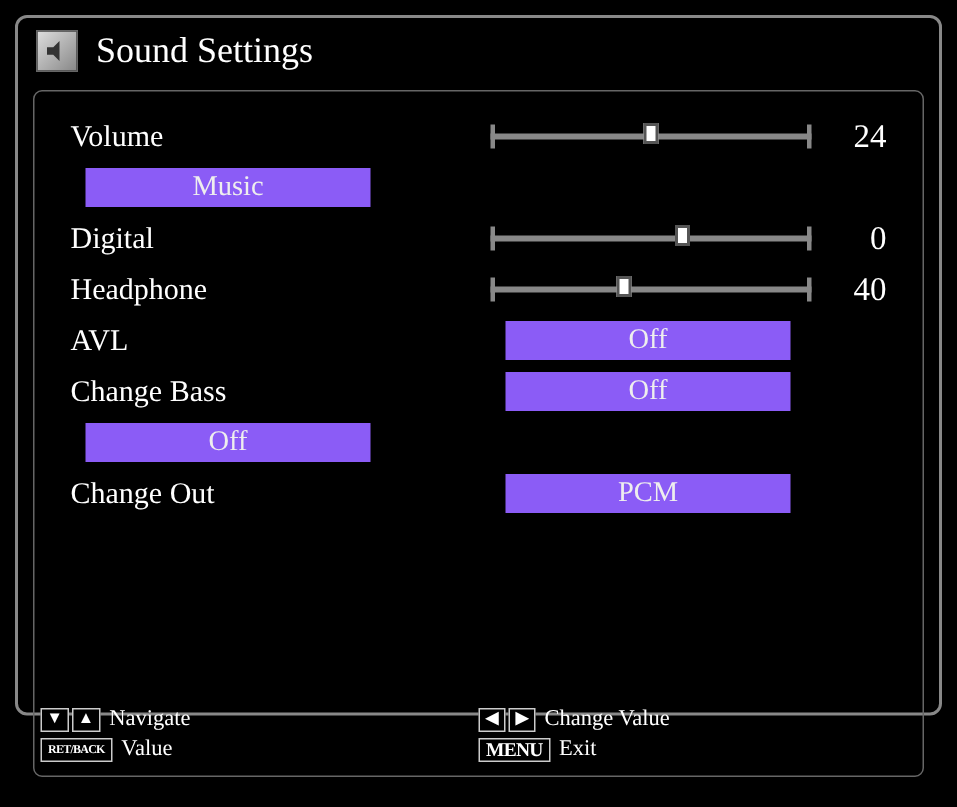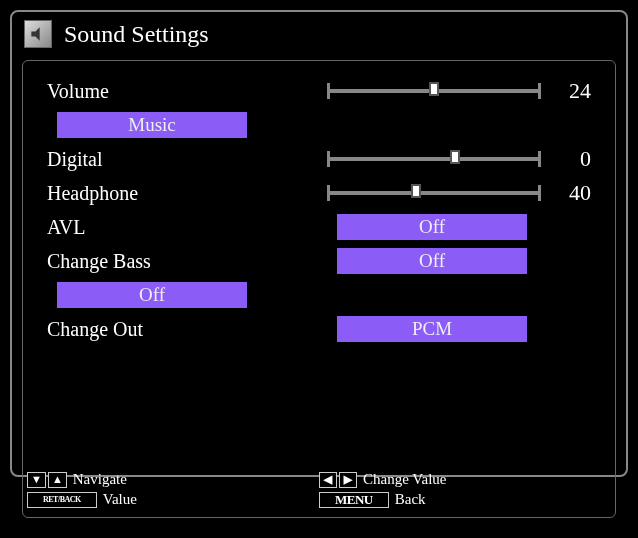--- a/index.html
+++ b/index.html
@@ -135,21 +135,21 @@
       height: 16px;
       display: inline-flex;
       align-items: center;
       justify-content: center;
       font-weight: bold;
       background: #000;
     }
     .key-pair { display: flex; gap: 2px; }
     .key-wide {
       font-size: 8px;
-      padding: 0 15px;
+      padding: 0 4px;
       letter-spacing: -0.5px;
     }
     .arrow { font-size: 11px; line-height: 1; }
   </style>
 </head>
 <body>
 
 <div class="outer-border">
   <div class="title-bar">
     <div class="title-icon">
@@ -256,19 +256,19 @@
                 <span class="arrow">◀</span>
               </span>
             <span class="key-box">
                 <span class="arrow">▶</span>
               </span>
           </span>
           <span>Change Value</span>
         </div>
         <div class="footer-item">
           <span class="key-box key-wide" style="font-size:13px">MENU</span>
-          <span>Back</span>
+          <span>Exit</span>
         </div>
       </div>
     </div>
 
   </div>
 </div>
 
 </body></html>

